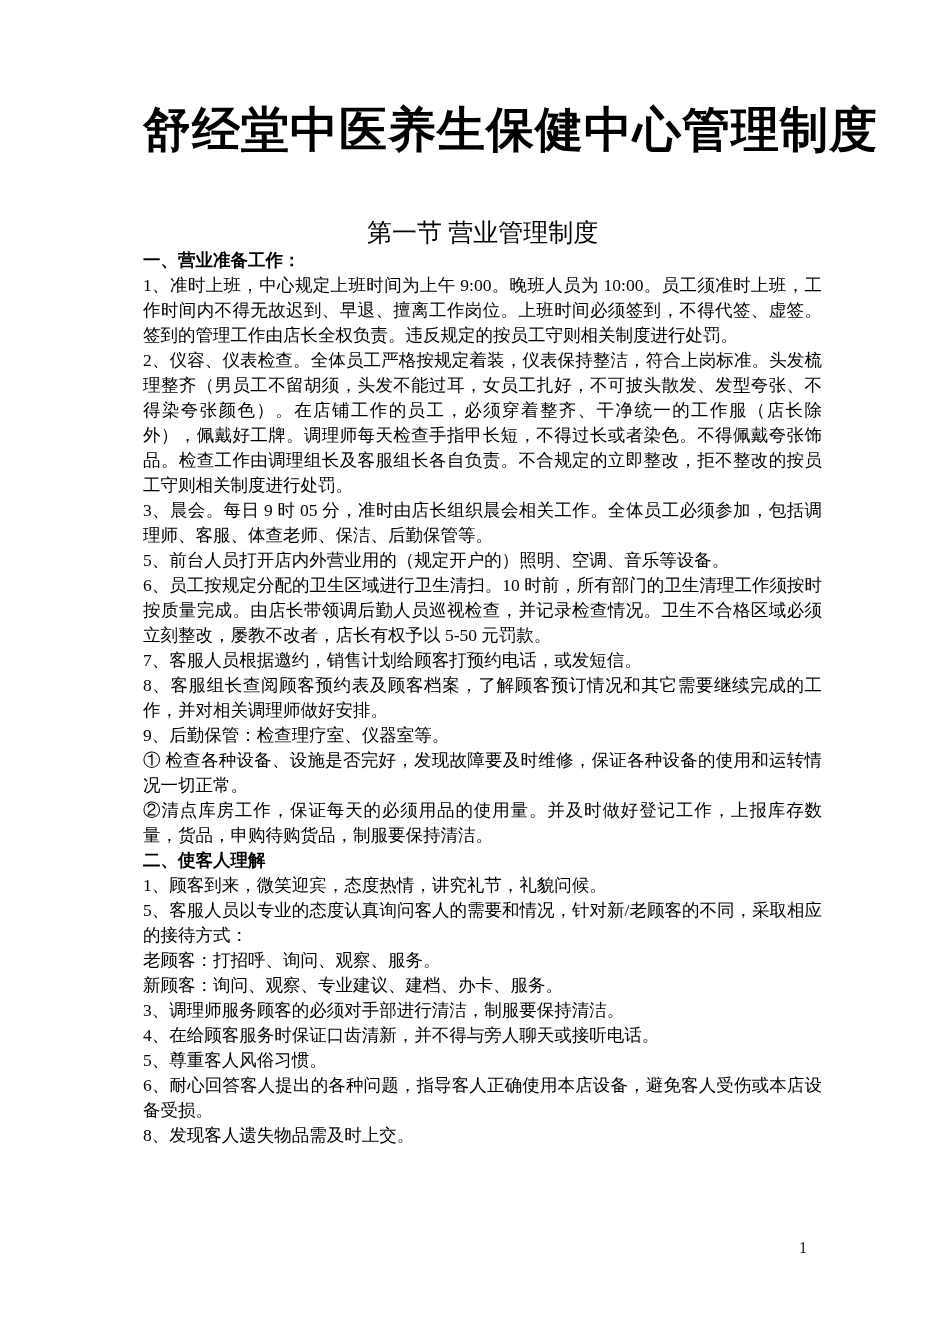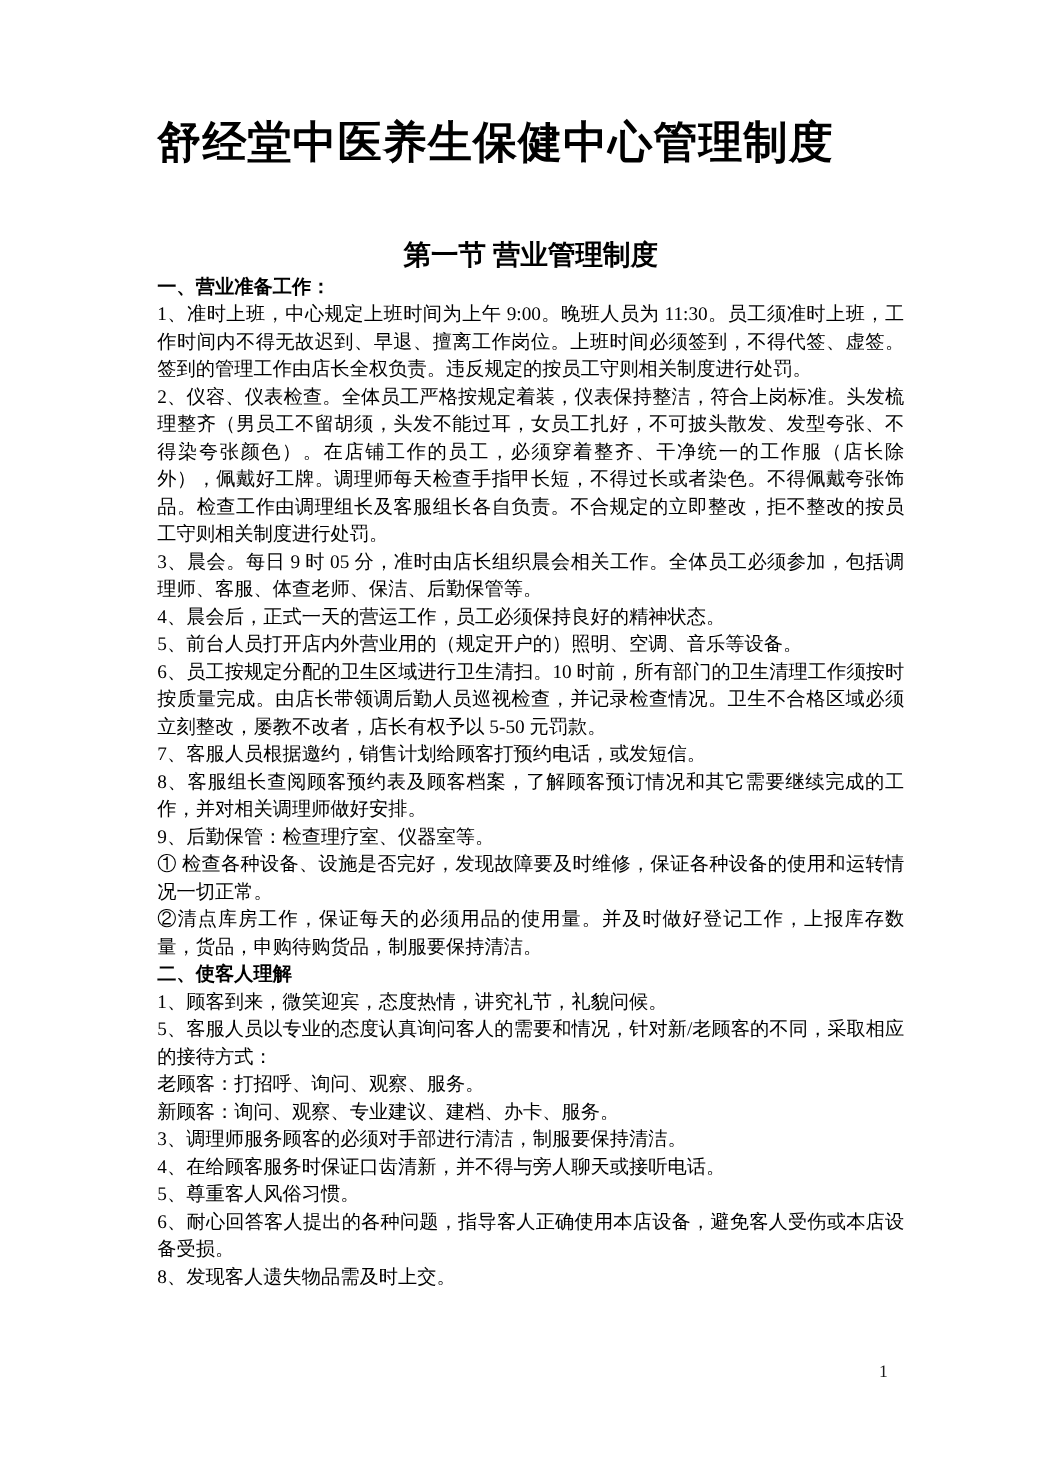--- a/index.html
+++ b/index.html
@@ -18,32 +18,32 @@
   }
   .content {
     position: absolute;
     left: 143px;
     width: 679px;
     top: 0;
   }
   .title {
     margin: 104px 0 0 0;
     text-align: left;
-    font-size: 40px;
+    font-size: 48px;
     line-height: 52px;
     font-weight: bold;
     letter-spacing: 1px;
     white-space: nowrap;
   }
   .section-heading {
     margin: 62px 0 0 0;
     text-align: center;
     font-size: 25px;
     line-height: 30px;
-    font-weight: bold;
+    font-weight: normal;
   }
   .body-text {
     font-size: 17.5px;
     line-height: 25px;
     text-align: justify;
   }
   .body-text p {
     margin: 0;
     padding: 0;
   }
@@ -61,24 +61,23 @@
 </style>
 </head>
 <body>
 
 <div class="doc">
   <div class="content">
     <h1 class="title">舒经堂中医养生保健中心管理制度</h1>
     <h2 class="section-heading">第一节 营业管理制度</h2>
     <div class="body-text">
       <p class="sub-heading">一、营业准备工作：</p>
-      <p>1、准时上班，中心规定上班时间为上午 9:00。晚班人员为 11:30。员工须准时上班，工作时间内不得无故迟到、早退、擅离工作岗位。上班时间必须签到，不得代签、虚签。签到的管理工作由店长全权负责。违反规定的按员工守则相关制度进行处罚。</p>
+      <p>1、准时上班，中心规定上班时间为上午 9:00。晚班人员为 10:00。员工须准时上班，工作时间内不得无故迟到、早退、擅离工作岗位。上班时间必须签到，不得代签、虚签。签到的管理工作由店长全权负责。违反规定的按员工守则相关制度进行处罚。</p>
       <p>2、仪容、仪表检查。全体员工严格按规定着装，仪表保持整洁，符合上岗标准。头发梳理整齐（男员工不留胡须，头发不能过耳，女员工扎好，不可披头散发、发型夸张、不得染夸张颜色）。在店铺工作的员工，必须穿着整齐、干净统一的工作服（店长除外），佩戴好工牌。调理师每天检查手指甲长短，不得过长或者染色。不得佩戴夸张饰品。检查工作由调理组长及客服组长各自负责。不合规定的立即整改，拒不整改的按员工守则相关制度进行处罚。</p>
       <p>3、晨会。每日 9 时 05 分，准时由店长组织晨会相关工作。全体员工必须参加，包括调理师、客服、体查老师、保洁、后勤保管等。</p>
-      <p>4、晨会后，正式一天的营运工作，员工必须保持良好的精神状态。</p>
       <p>5、前台人员打开店内外营业用的（规定开户的）照明、空调、音乐等设备。</p>
       <p>6、员工按规定分配的卫生区域进行卫生清扫。10 时前，所有部门的卫生清理工作须按时按质量完成。由店长带领调后勤人员巡视检查，并记录检查情况。卫生不合格区域必须立刻整改，屡教不改者，店长有权予以 5-50 元罚款。</p>
       <p>7、客服人员根据邀约，销售计划给顾客打预约电话，或发短信。</p>
       <p>8、客服组长查阅顾客预约表及顾客档案，了解顾客预订情况和其它需要继续完成的工作，并对相关调理师做好安排。</p>
       <p>9、后勤保管：检查理疗室、仪器室等。</p>
       <p>① 检查各种设备、设施是否完好，发现故障要及时维修，保证各种设备的使用和运转情况一切正常。</p>
       <p>②清点库房工作，保证每天的必须用品的使用量。并及时做好登记工作，上报库存数量，货品，申购待购货品，制服要保持清洁。</p>
       <p class="sub-heading">二、使客人理解</p>
       <p>1、顾客到来，微笑迎宾，态度热情，讲究礼节，礼貌问候。</p>
       <p>5、客服人员以专业的态度认真询问客人的需要和情况，针对新/老顾客的不同，采取相应的接待方式：</p>

